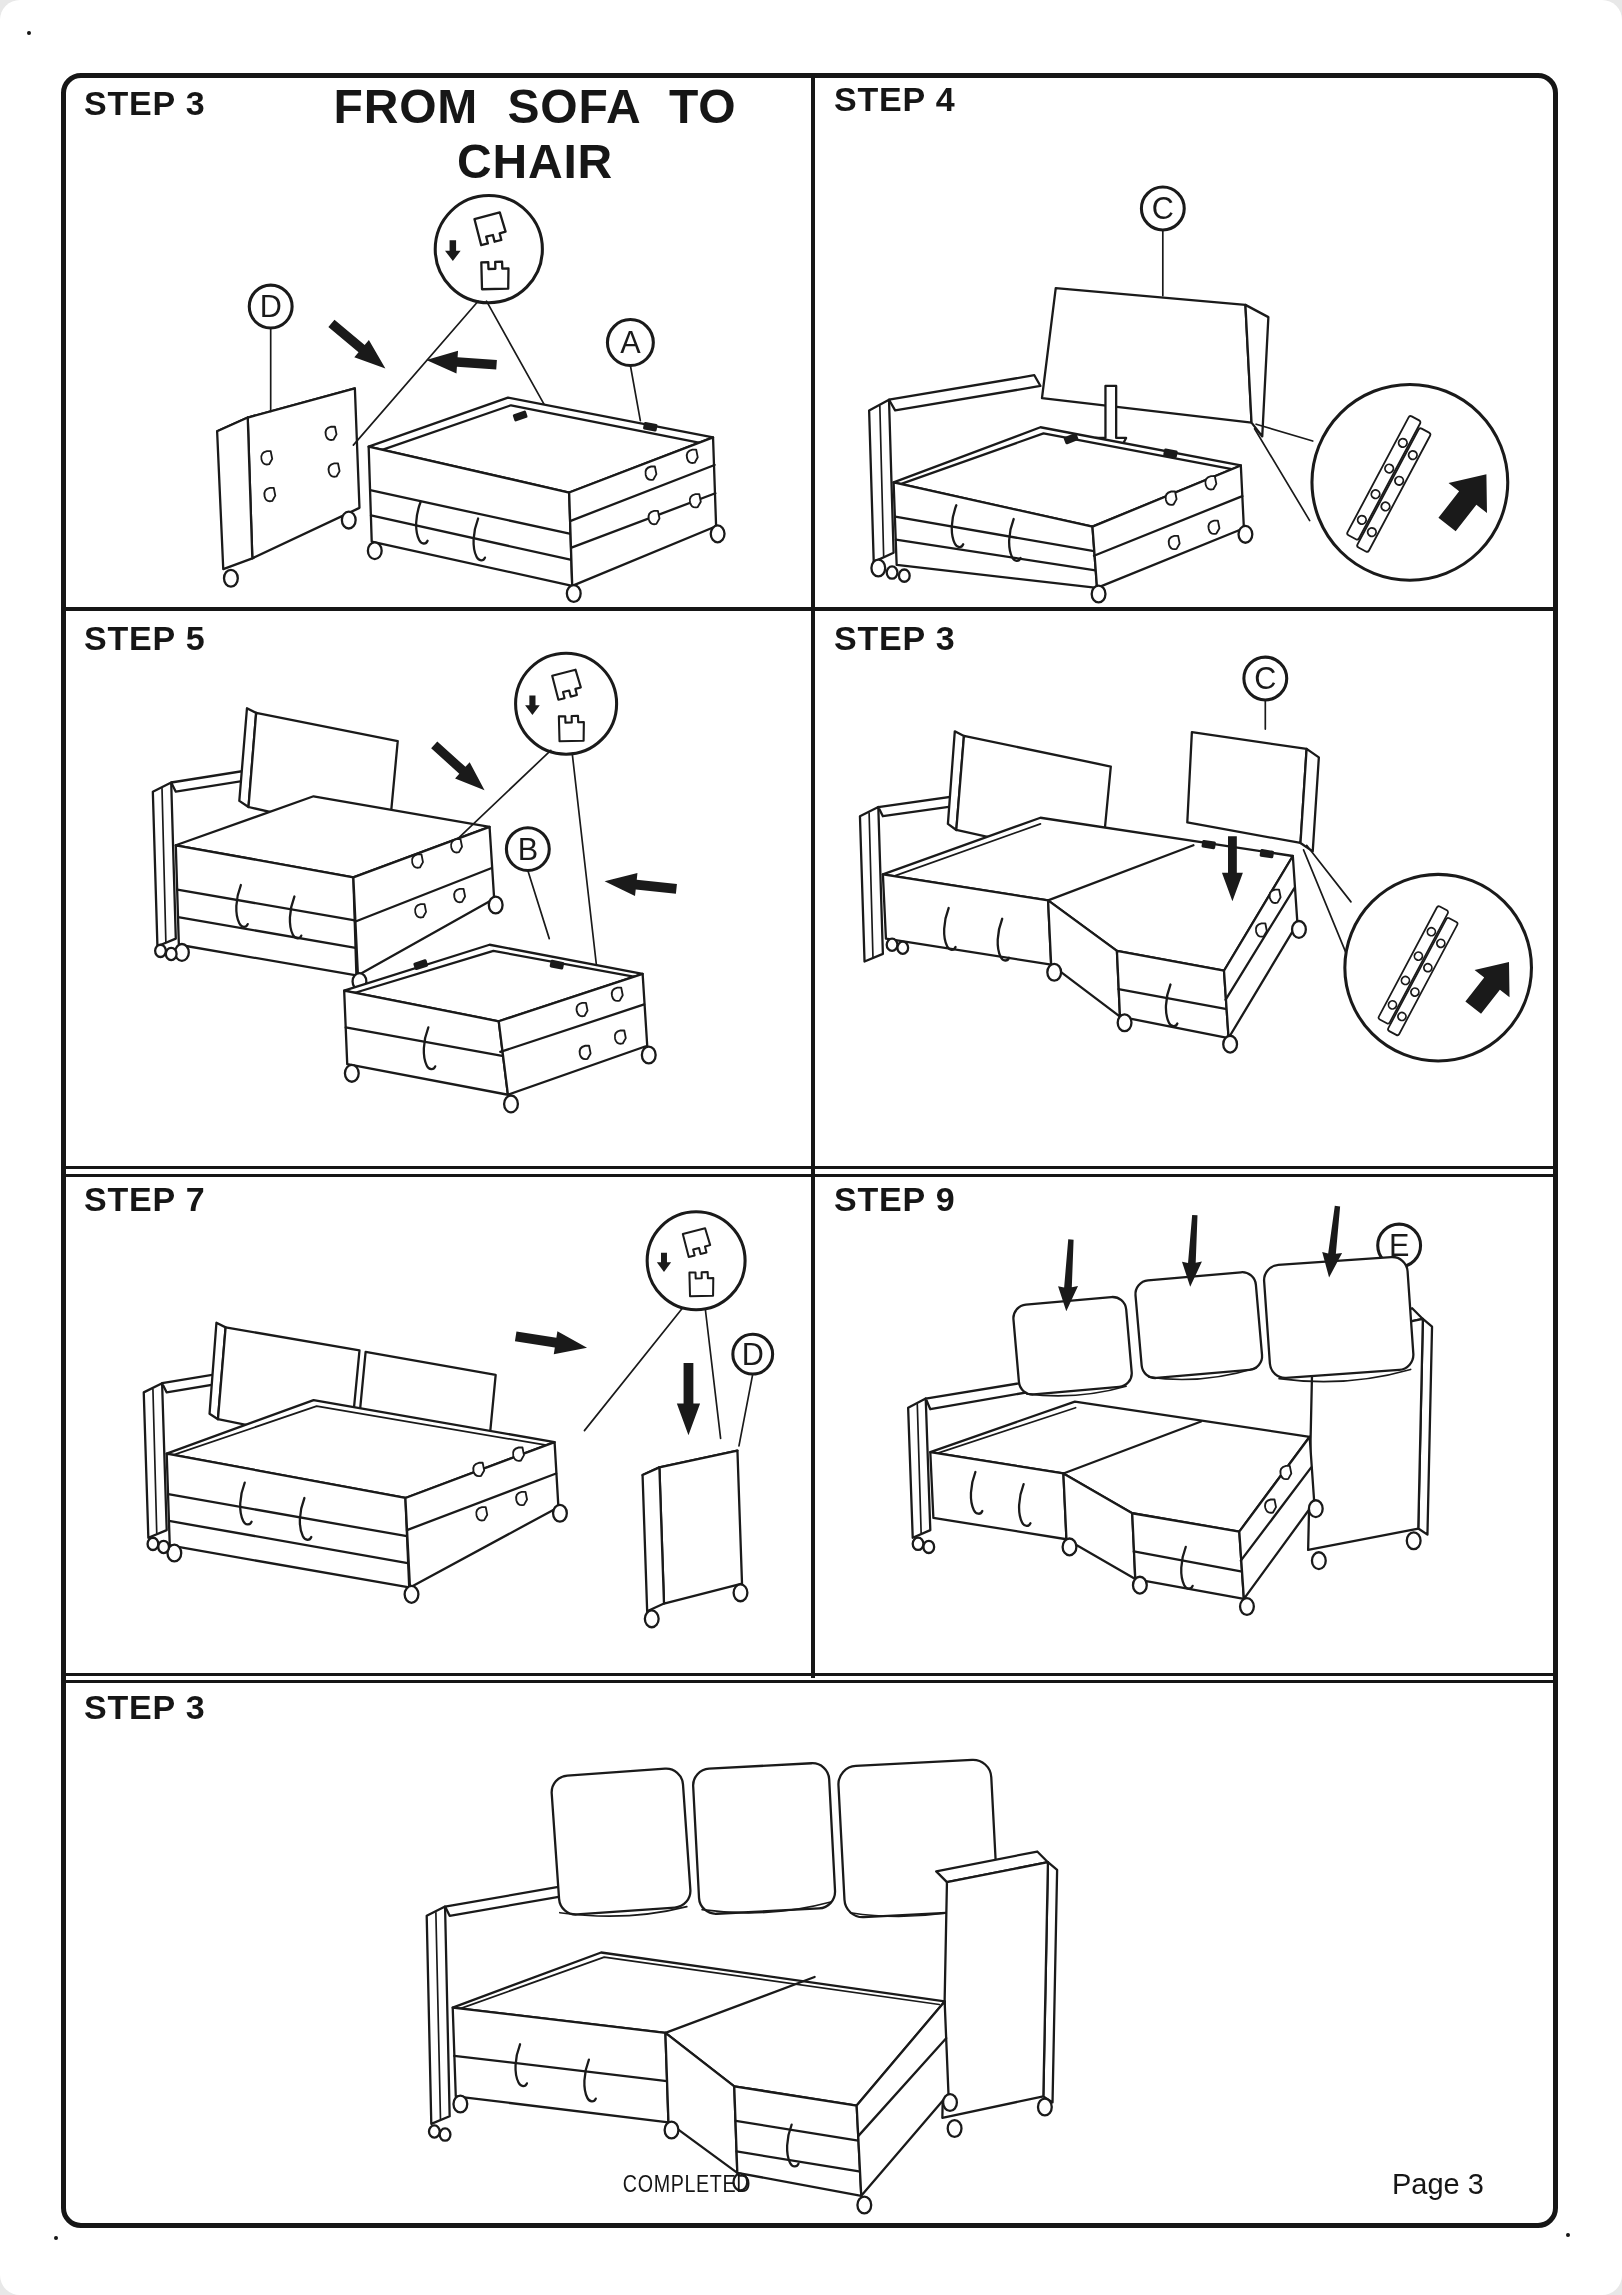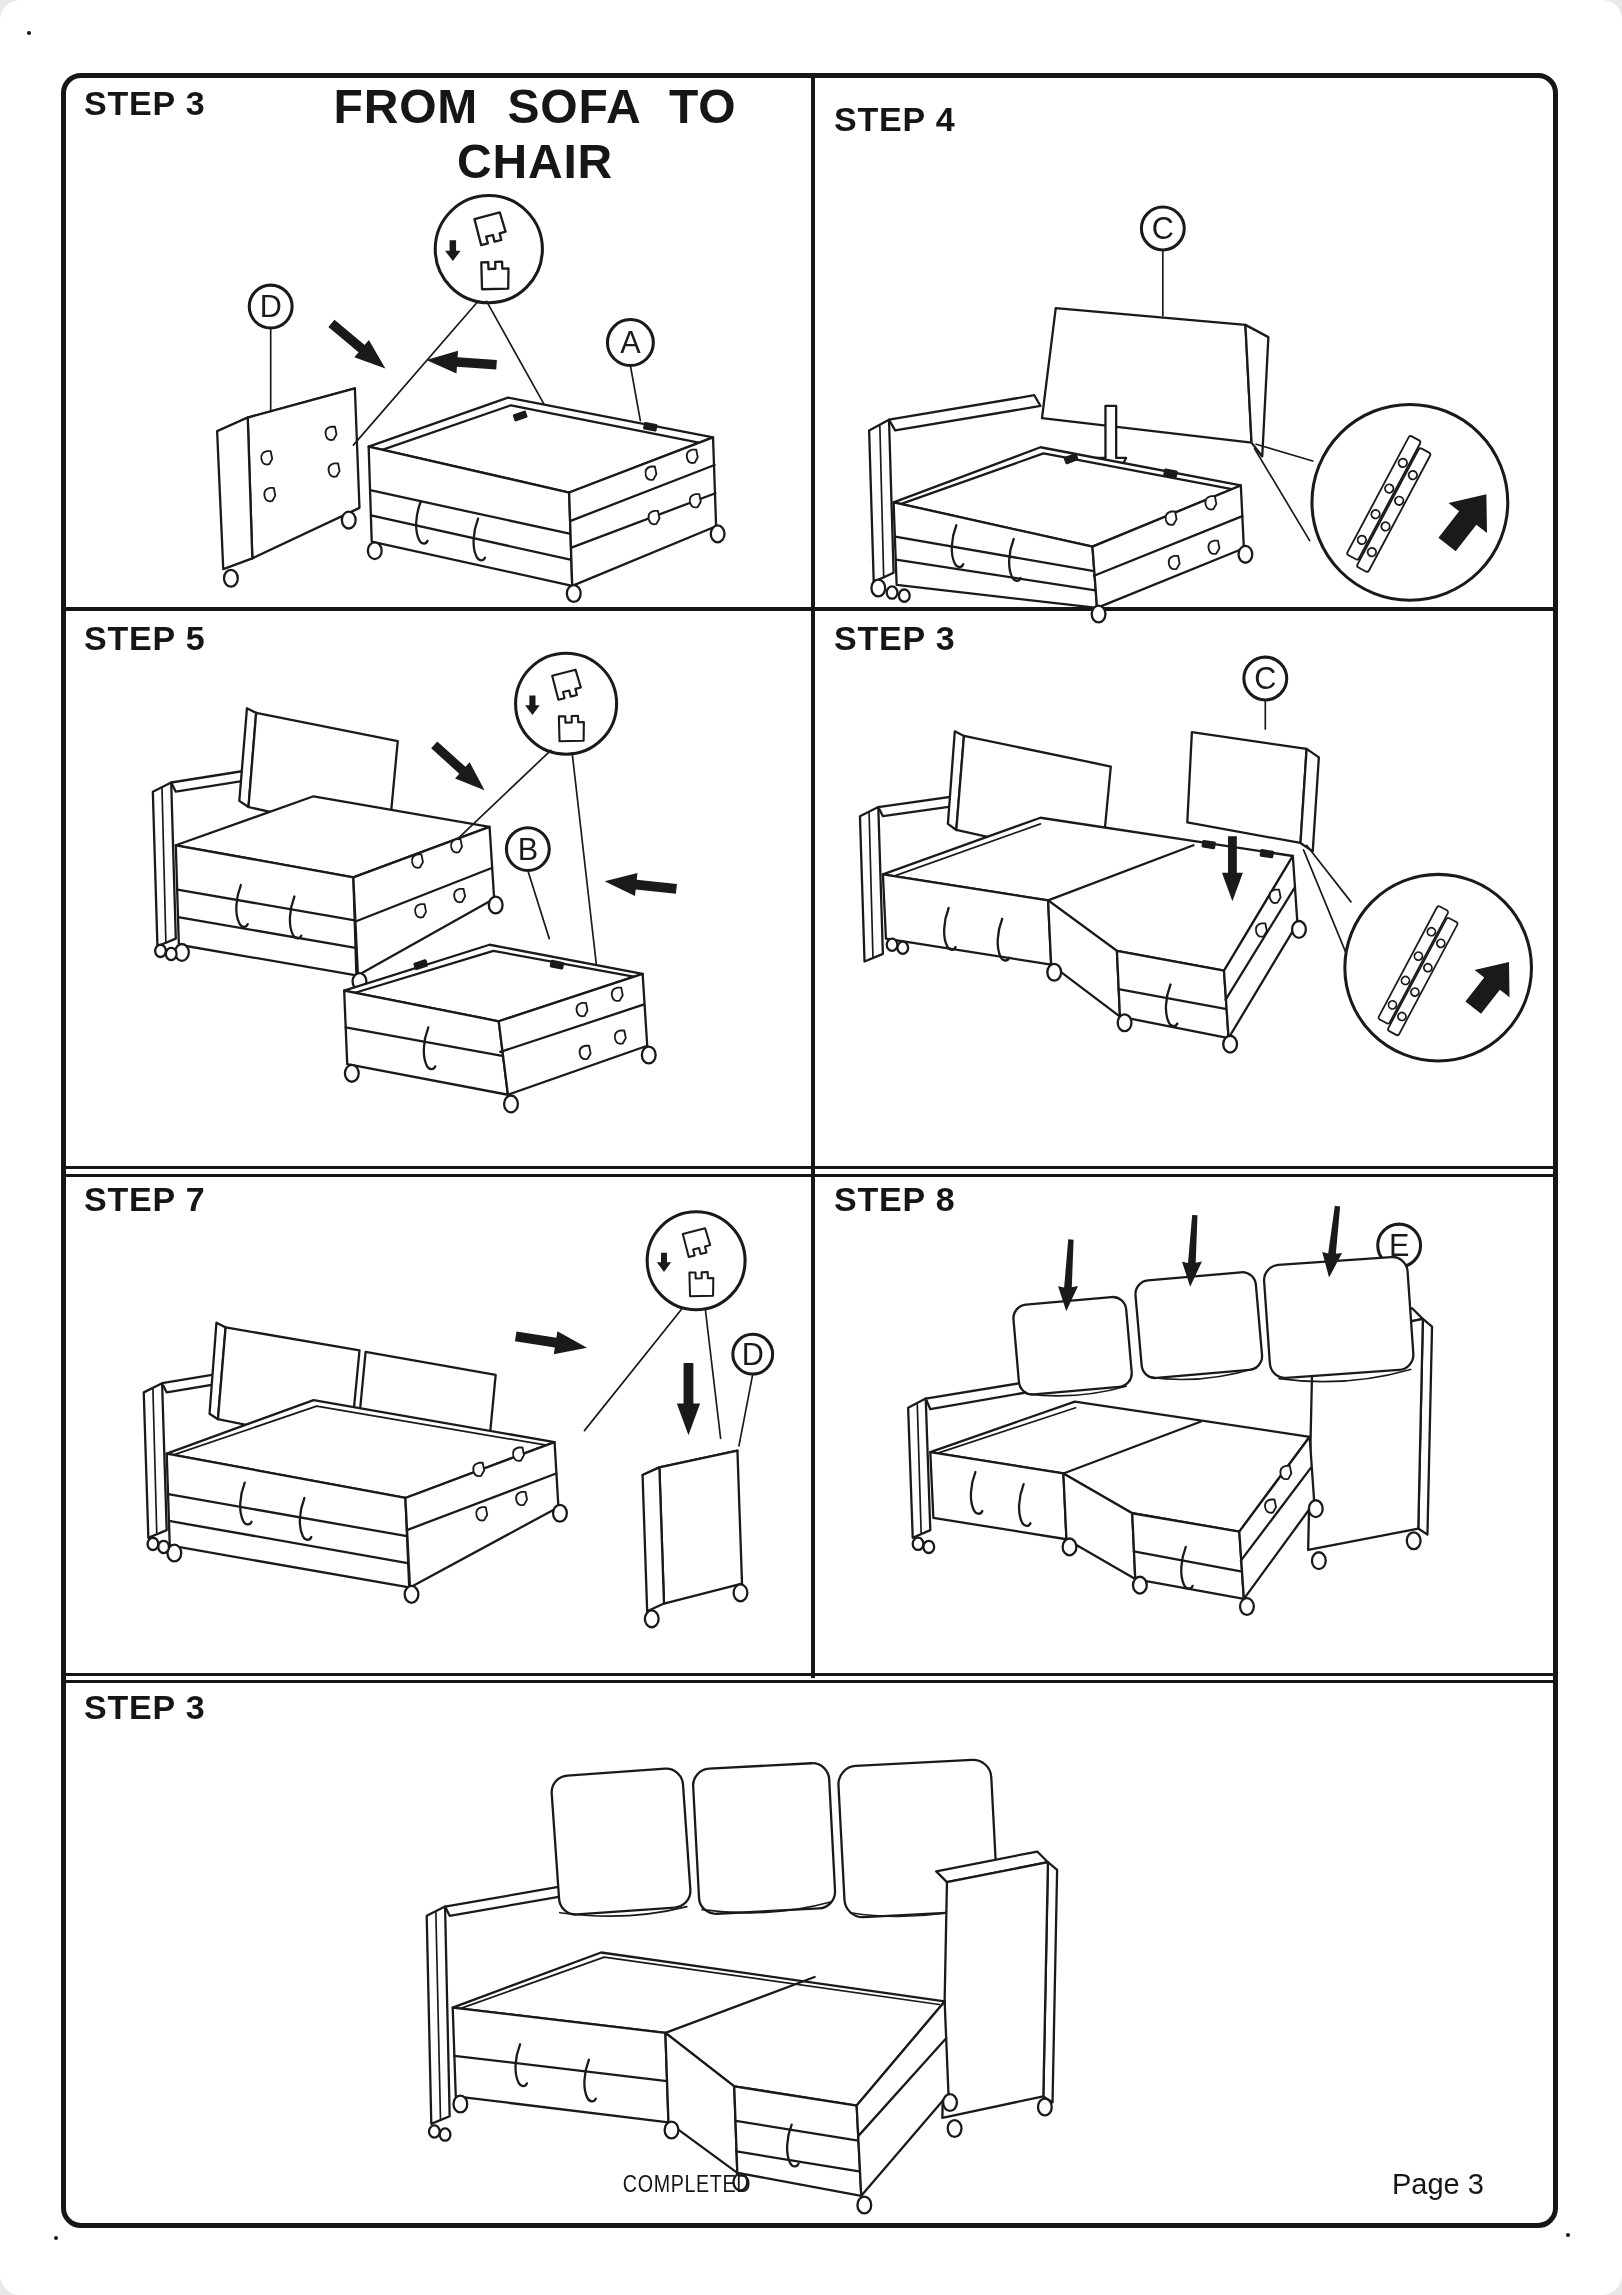--- a/index.html
+++ b/index.html
@@ -127,21 +127,21 @@
           <use href="#hk" x="824" y="500"></use>
         <use href="#hk" x="774" y="580"></use>
           <use href="#hk" x="828" y="558"></use>
         <use href="#ft" x="410" y="624"></use>
           <use href="#ft" x="670" y="680"></use>
           <use href="#ft" x="858" y="602"></use>
       </g>
     </svg>
   </div>
 
-  <div class="cell" style="left:811px;top:89px;width:748px;height:536px">
+  <div class="cell" style="left:811px;top:69px;width:748px;height:536px">
     <div class="step-label">STEP 4</div>
     <svg viewBox="0 0 978 700" width="748" height="536">
       <g>
         <circle class="co" cx="460" cy="182" r="28"></circle>
         <text class="ct" x="460" y="196">C</text>
         <line class="ln thin" x1="460" y1="210" x2="460" y2="296"></line>
       </g>
       <g>
         <path class="fw" d="M302,430 L320,286 L568,308 L576,462 Z"></path>
         <path class="fw" d="M568,308 L598,324 L590,480 L576,462 Z"></path>
@@ -357,21 +357,21 @@
         <path class="fw" d="M760,400 L782,390 L884,368 L862,378 Z"></path>
         <path class="fw" d="M782,390 L884,368 L890,542 L788,568 Z"></path>
         <path class="fw" d="M760,400 L782,390 L788,568 L766,578 Z"></path>
         <use href="#ft" x="772" y="588"></use>
           <use href="#ft" x="888" y="554"></use>
       </g>
     </svg>
   </div>
 
   <div class="cell" style="left:811px;top:1169px;width:748px;height:508px">
-    <div class="step-label">STEP 8</div>
+    <div class="step-label">STEP 9</div>
     <svg viewBox="0 0 978 664" width="748" height="508">
       <g>
         <circle class="co" cx="769" cy="100" r="28"></circle>
         <text class="ct" x="769" y="114">E</text>
         <line class="ln thin" x1="769" y1="128" x2="763" y2="288"></line>
       </g>
       <g>
         <path class="fw" d="M640,212 L786,182 L800,196 L656,226 Z"></path>
         <path class="fw" d="M800,196 L812,206 L806,478 L794,470 Z"></path>
         <path class="fw" d="M656,226 L800,196 L794,470 L650,498 Z"></path>

